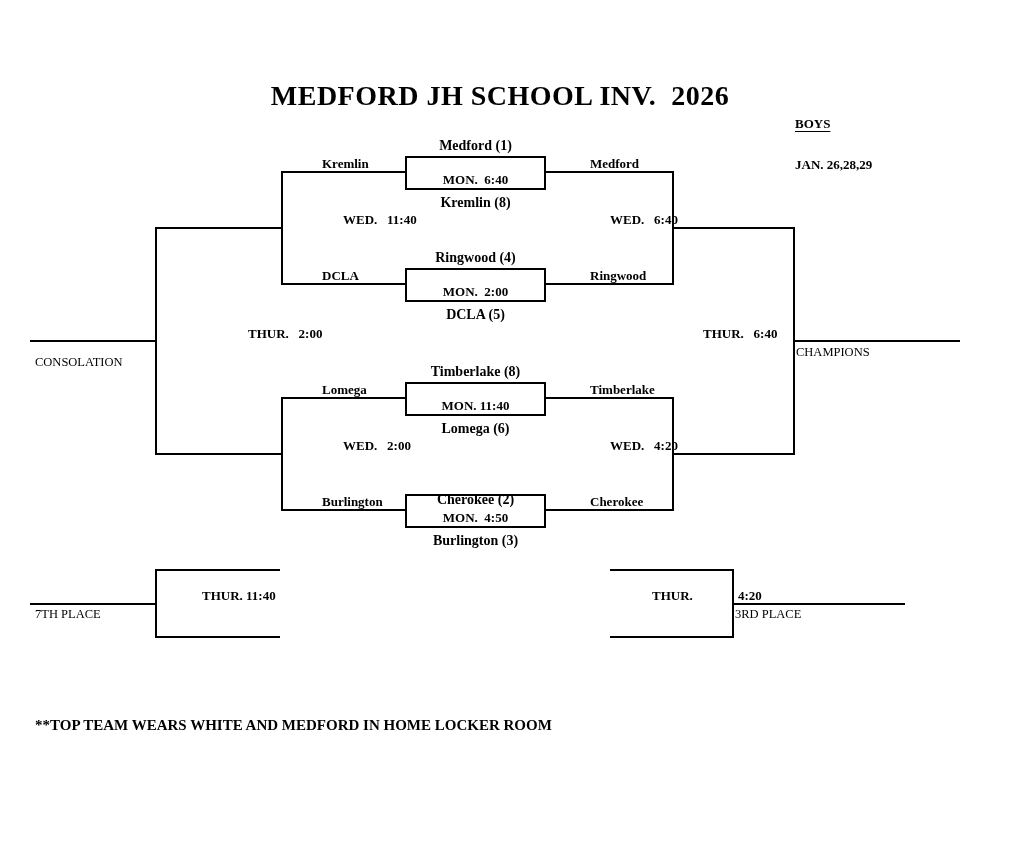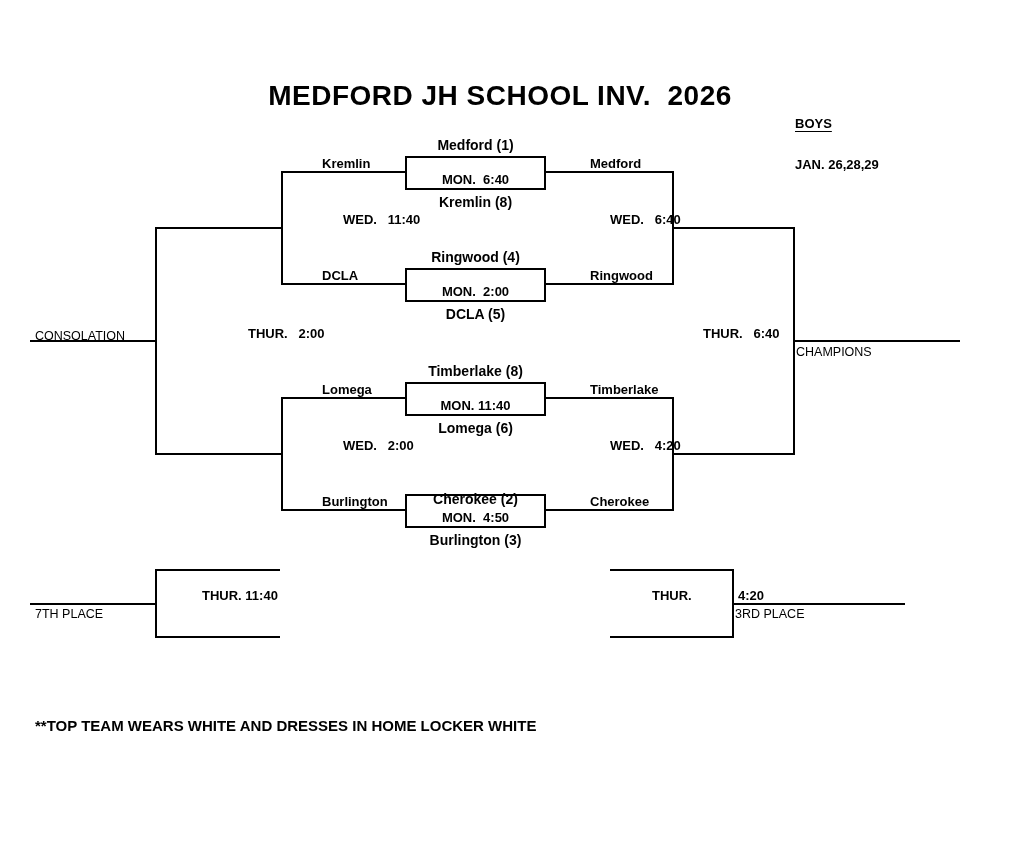--- a/index.html
+++ b/index.html
@@ -1,18 +1,18 @@
 <!DOCTYPE html>
 <html><head>
 <meta charset="utf-8">
 <style>
   html, body { margin:0; padding:0; background:#ffffff; }
   #bracket {
     position:relative; width:1024px; height:848px; background:#ffffff;
-    font-family:Liberation Sans, sans-serif; color:#000; overflow:hidden;
+    font-family:Liberation Serif, serif; color:#000; overflow:hidden;
   }
   .hline { position:absolute; height:2px; background:#000; }
   .vline { position:absolute; width:2px; background:#000; }
   .lbl   { position:absolute; font-weight:bold; font-size:13px; line-height:14px; white-space:pre;margin-left:40px; }
   .seed  { position:absolute; left:405px; width:141px; text-align:center; font-weight:bold; font-size:14px; line-height:15px; white-space:pre; }
   .gamebox {
     position:absolute; left:405px; width:141px; height:34px;
     border:2px solid #000; box-sizing:border-box;
     display:flex; align-items:flex-end; justify-content:center;
   }
@@ -90,21 +90,21 @@
   <div class="hline" style="left:672px; top:227px; width:123px"></div>
   <div class="lbl" style="left:570px; top:213px">WED.   6:40</div>
 
   <div class="vline" style="left:672px; top:397px; height:114px"></div>
   <div class="hline" style="left:672px; top:453px; width:123px"></div>
   <div class="lbl" style="left:570px; top:439px">WED.   4:20</div>
 
   <div class="vline" style="left:155px; top:227px; height:228px"></div>
   <div class="hline" style="left:30px; top:340px; width:127px"></div>
   <div class="lbl" style="left:208px; top:327px">THUR.   2:00</div>
-  <div class="place" style="left:35px; top:329px">CONSOLATION</div>
+  <div class="place" style="left:35px; top:355px">CONSOLATION</div>
 
   <div class="vline" style="left:793px; top:227px; height:228px"></div>
   <div class="hline" style="left:793px; top:340px; width:167px"></div>
   <div class="lbl" style="left:663px; top:327px">THUR.   6:40</div>
   <div class="place" style="left:796px; top:345px">CHAMPIONS</div>
 
   <div class="hline" style="left:155px; top:569px; width:125px"></div>
   <div class="vline" style="left:155px; top:569px; height:69px"></div>
   <div class="hline" style="left:155px; top:636px; width:125px"></div>
   <div class="hline" style="left:30px; top:603px; width:127px"></div>
@@ -112,15 +112,15 @@
   <div class="place" style="left:35px; top:607px">7TH PLACE</div>
 
   <div class="hline" style="left:610px; top:569px; width:124px"></div>
   <div class="vline" style="left:732px; top:569px; height:69px"></div>
   <div class="hline" style="left:610px; top:636px; width:124px"></div>
   <div class="hline" style="left:732px; top:603px; width:173px"></div>
   <div class="lbl" style="left:612px; top:589px">THUR.</div>
   <div class="lbl" style="left:698px; top:589px">4:20</div>
   <div class="place" style="left:735px; top:607px">3RD PLACE</div>
 
-  <div class="footer">**TOP TEAM WEARS WHITE AND DRESSES IN HOME LOCKER WHITE</div>
+  <div class="footer">**TOP TEAM WEARS WHITE AND MEDFORD IN HOME LOCKER ROOM</div>
 
 </div>
 
 </body></html>

